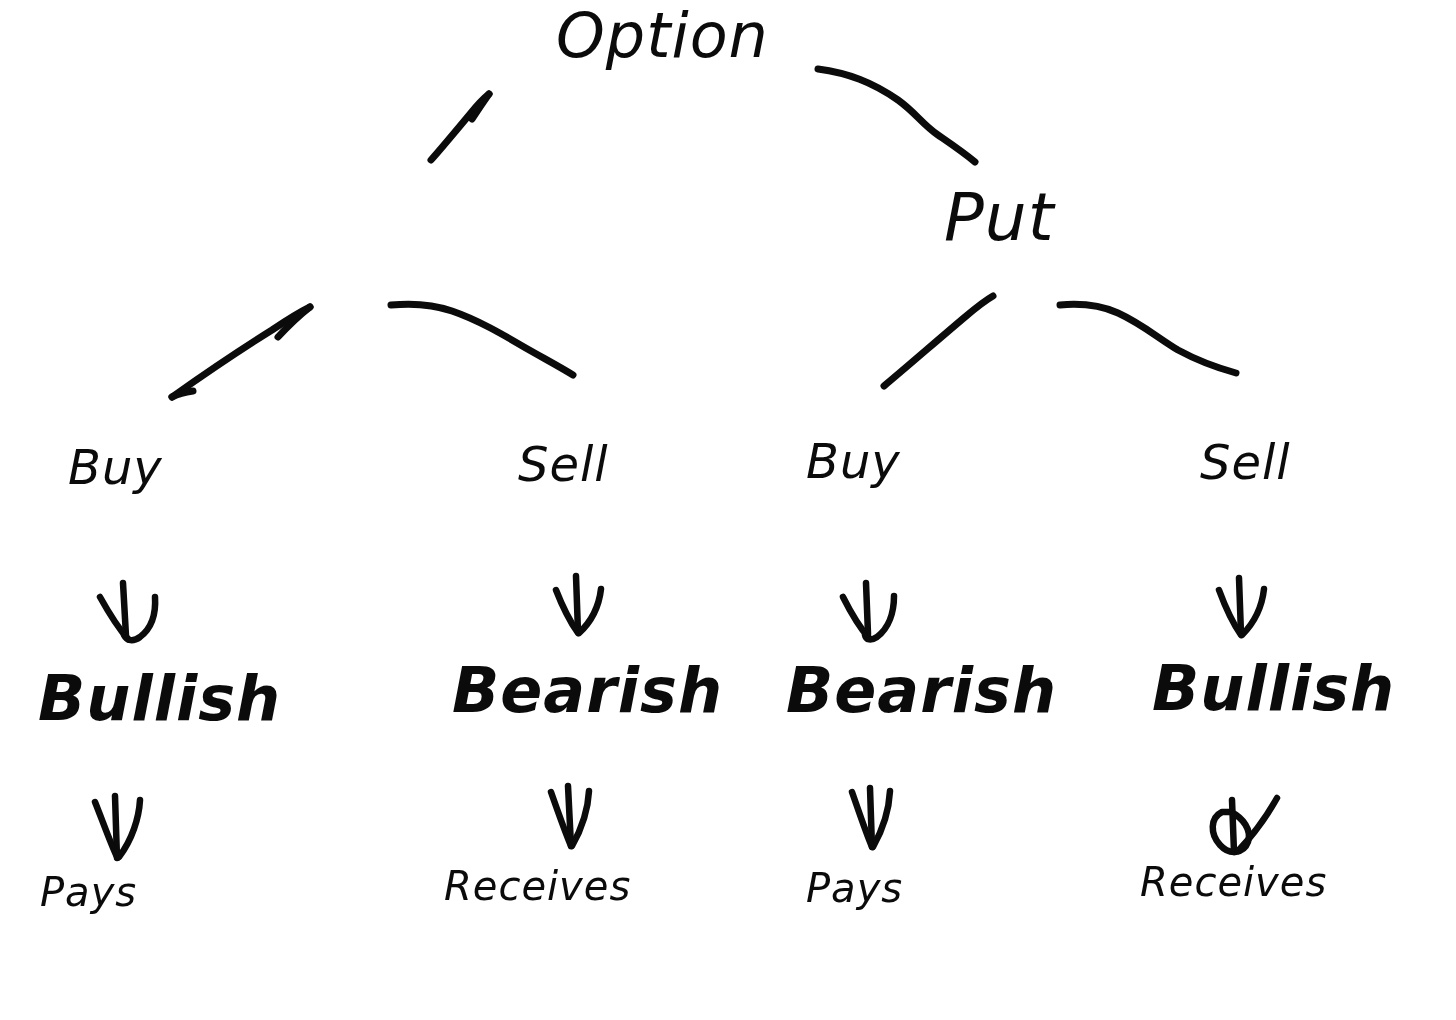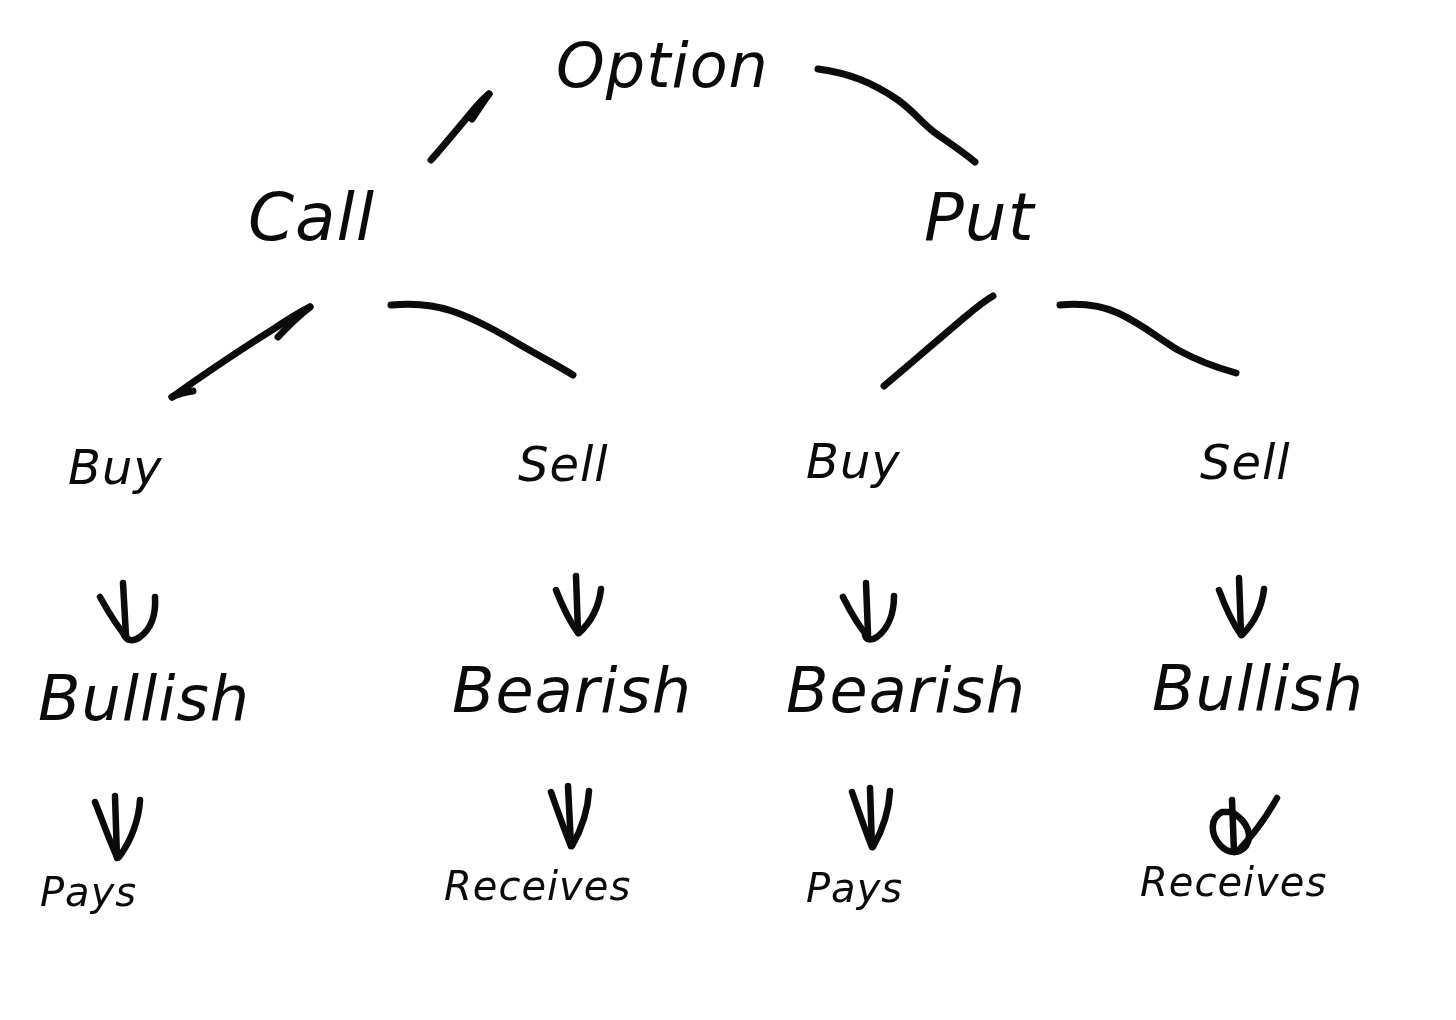--- a/index.html
+++ b/index.html
@@ -24,21 +24,21 @@
     font-family: "DejaVu Sans", sans-serif;
     font-weight: 300;
     font-style: italic;
     letter-spacing: 1px;
     line-height: 1;
     transform-origin: left bottom;
   }
   .node-root   { font-size: 62px; }
   .node-l1     { font-size: 66px; }
   .node-l2     { font-size: 48px; }
-  .node-l3     { font-size: 62px; }
+  .node-l3     { font-size: 62px; font-weight: bold; }
   .node-l4     { font-size: 40px; }
 
   svg.ink {
     position: absolute;
     left: 0;
     top: 0;
     width: 1456px;
     height: 1020px;
     pointer-events: none;
   }
@@ -115,25 +115,24 @@
       <path class="arrow" d="M 1264 589 C 1262 607 1254 623 1242 635"></path>
     </g>
 
     <g>
       <path class="arrow" d="M 1232 800 L 1234 852"></path>
       <path class="arrow" d="M 1222 812 C 1210 818 1210 834 1220 845 C 1230 856 1244 853 1248 842 C 1252 830 1243 818 1231 812 Z"></path>
       <path class="arrow" d="M 1277 798 C 1268 814 1254 834 1238 851"></path>
     </g>
   </svg>
 
-  <div class="hw node-root" style="left:556px; top:35px;">Option</div>
+  <div class="hw node-root" style="left:556px; top:5px;">Option</div>
 
-  <div class="hw node-l1" style="left:248px; top:185px;">Call</div>
 
-  <div class="hw node-l1" style="left:924px; top:185px;text-align:center;">Put</div>
+  <div class="hw node-l1" style="left:944px; top:185px;text-align:center;">Put</div>
 
   <div class="hw node-l2" style="left:68px; top:443px;">Buy</div>
   <div class="hw node-l3" style="left:38px; top:668px;">Bullish</div>
   <div class="hw node-l4" style="left:40px; top:872px;">Pays</div>
 
   <div class="hw node-l2" style="left:518px; top:440px;">Sell</div>
   <div class="hw node-l3" style="left:452px; top:660px;">Bearish</div>
   <div class="hw node-l4" style="left:444px; top:866px;">Receives</div>
 
   <div class="hw node-l2" style="left:806px; top:437px;">Buy</div>

